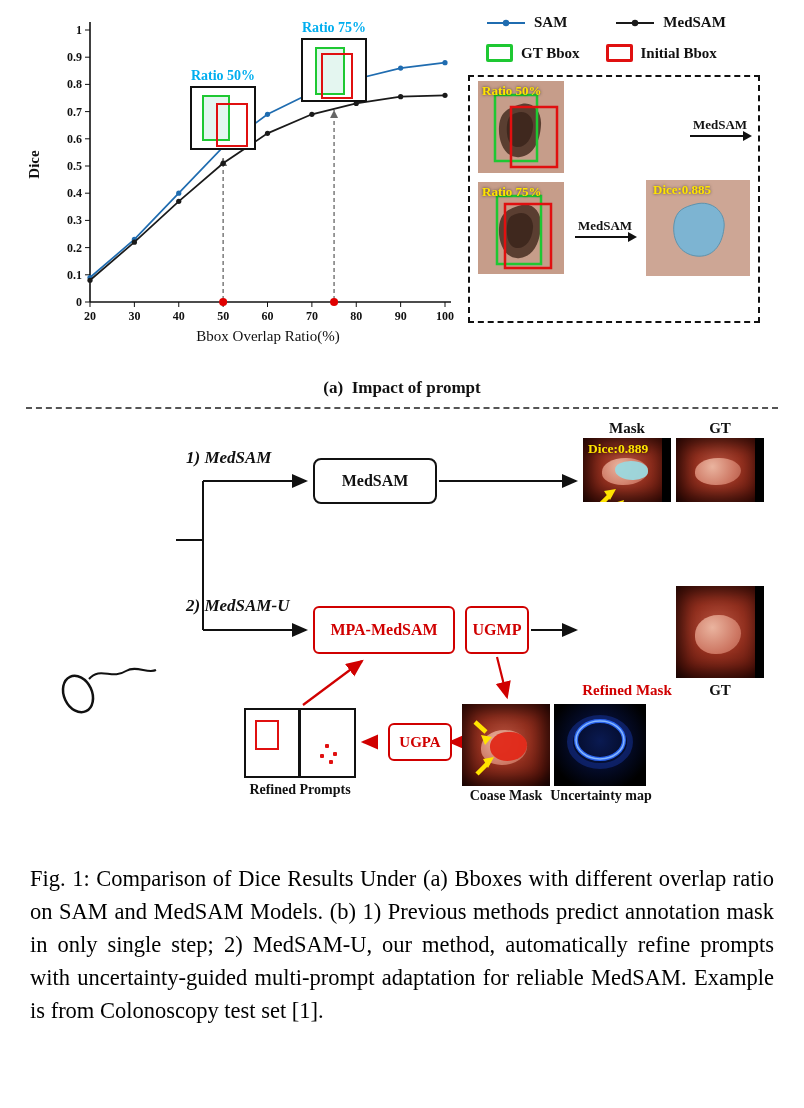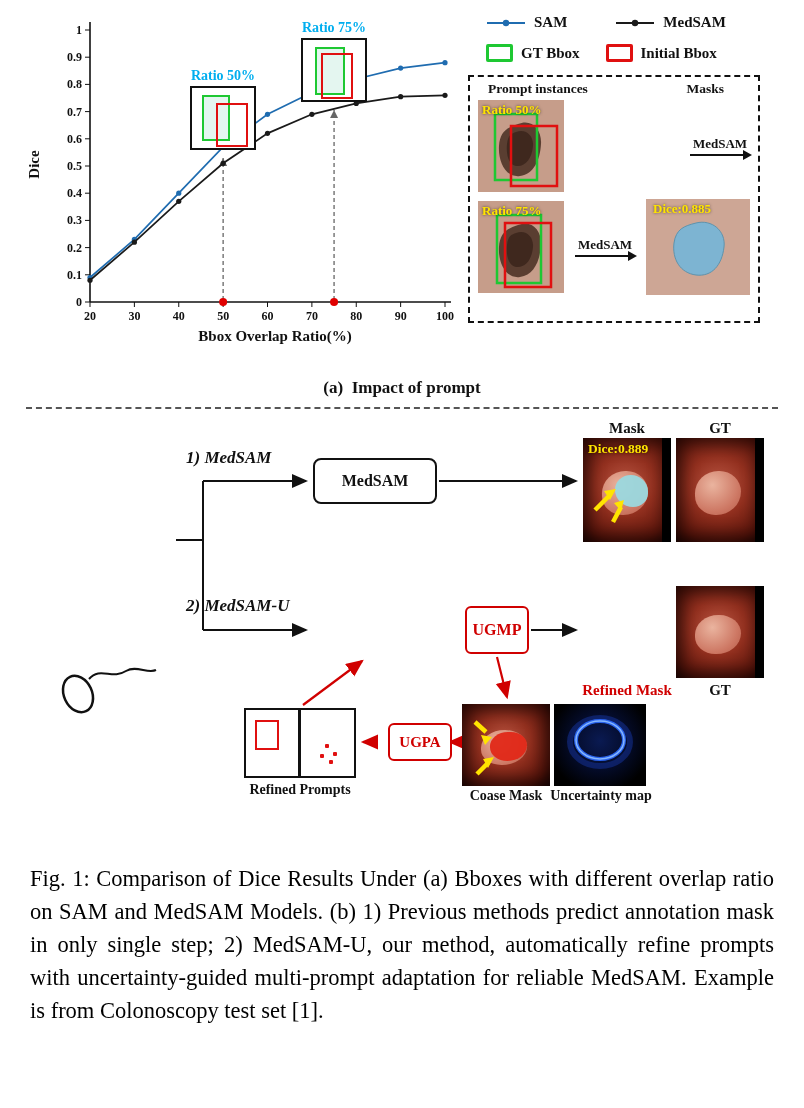--- a/index.html
+++ b/index.html
@@ -5,21 +5,21 @@
   *{margin:0;padding:0;box-sizing:border-box}
   body{width:804px;height:1108px;background:#fff;font-family:"Liberation Serif",serif;color:#111}
   .page{position:relative;width:804px;height:1108px;background:#fff;overflow:hidden}
 
   
   .chart-wrap{position:absolute;left:20px;top:6px;width:452px;height:362px}
   #chart-svg{position:absolute;left:0;top:0}
   .tick{font:bold 12px "Liberation Serif",serif;fill:#111}
   .axis-ylabel{position:absolute;left:-26px;top:150px;width:80px;text-align:center;
     transform:rotate(-90deg);font-weight:bold;font-size:15px}
-  .axis-xlabel{position:absolute;left:77px;top:322px;width:356px;text-align:center;font-weight:bold;font-size:15px}
+  .axis-xlabel{position:absolute;left:70px;top:322px;width:356px;text-align:center;font-weight:normal;font-size:15px}
 
   .inset{position:absolute;text-align:center;z-index:3}
   .inset .ilabel{display:block;color:#00aeef;font-weight:bold;font-size:14px;margin-bottom:2px}
   .inset .ibox{position:relative;width:66px;height:64px;background:#fff;border:2px solid #111;margin:0 auto}
   .rect{position:absolute;border:2px solid}
   .rect.green{border-color:#1ec832;background:#e4f6f0}
   .rect.red{border-color:#e01010;background:transparent}
 
   .right-col{position:absolute;left:468px;top:12px;width:300px}
   .legend{margin:2px 0 10px 18px}
@@ -62,21 +62,21 @@
   .card-ct{left:14px;top:46px;background:#1d1d1d}
   .card-mri{left:21px;top:69px;background:#0c0c0c}
   .card-colo{left:28px;top:92px;width:116px;height:128px;
     background:radial-gradient(circle at 45% 58%,#c05a48 0%,#8c2a1c 55%,#43100a 95%)}
   .card-colo .mlabel{position:relative;z-index:2}
   .colo-polyp{position:absolute;left:26px;top:48px;width:52px;height:42px;border-radius:52% 48% 55% 45%;
     background:radial-gradient(circle at 40% 32%,#e3a894,#c4705e 70%)}
   .colo-redbox{position:absolute;left:16px;top:38px;width:68px;height:62px;border:2px solid #e01010}
   .mouse{position:absolute;left:52px;top:244px;z-index:2}
 
-  .b-img{position:absolute;z-index:2;width:88px;height:104px;overflow:hidden}
+  .b-img{position:absolute;z-index:2;width:88px;height:64px;overflow:hidden}
   .colo{background:radial-gradient(circle at 48% 45%,#b85542 0%,#93301f 40%,#5d150b 78%,#260502 100%);
     box-shadow:inset 0 0 16px 6px rgba(0,0,0,.55)}
   .polyp{position:absolute;left:22%;top:32%;width:52%;height:42%;border-radius:52% 48% 55% 45%;
     background:radial-gradient(circle at 38% 32%,#eab49f,#cd7763 65%,#b35a48)}
   .teal{position:absolute;background:#9bd8de;opacity:.95;border-radius:48% 52% 45% 55%}
   .redblob{position:absolute;background:#e02818;opacity:.95;border-radius:50% 45% 55% 48%}
   .uncert{background:radial-gradient(circle at 50% 45%,#0a1a52 0%,#040b28 45%,#000 80%)}
   .overlay-svg{position:absolute;left:0;top:0;z-index:3}
   .dice{position:absolute;top:3px;left:5px;color:#ffe400;font-weight:bold;font-size:13.5px;z-index:4;
     text-shadow:0 0 3px rgba(0,0,0,.7)}
@@ -217,24 +217,20 @@
           <span>GT Bbox</span>
         </div>
         <div class="leg-item">
           <span class="bbox-swatch swatch-red"></span>
           <span>Initial Bbox</span>
         </div>
       </div>
     </div>
 
     <div class="dashed-panel">
-      <div class="dp-headers">
-        <span>Prompt instances</span>
-        <span>Masks</span>
-      </div>
 
       <div class="demo-row">
         <div class="med-img prompt">
           <svg width="86" height="92" viewBox="0 0 86 92">
             <rect width="86" height="92" fill="#c69d8a"></rect>
             <path d="M40,24 C54,18 64,30 63,44 C62,60 56,74 42,76 C28,78 20,62 21,46 C22,32 28,28 40,24 Z" fill="#503629" opacity="0.92"></path>
             <path d="M38,32 C48,28 56,36 55,46 C54,58 48,66 40,66 C30,66 28,54 29,44 C30,36 32,34 38,32 Z" fill="#38231a" opacity="0.8"></path>
             <rect x="17" y="14" width="42" height="66" fill="none" stroke="#1ec832" stroke-width="2.5"></rect>
             <rect x="33" y="26" width="46" height="60" fill="none" stroke="#e01010" stroke-width="2.5"></rect>
           </svg>
@@ -326,20 +322,23 @@
       </svg>
       <span class="dice">Dice:0.889</span>
       <div class="black-edge"></div>
     </div>
     <div class="b-img colo" style="left:676px;top:18px">
       <div class="polyp"></div>
       <div class="black-edge"></div>
     </div>
 
     <div class="branch-label" style="left:186px;top:176px">2) MedSAM-U</div>
+    <div class="box redbox" style="left:313px;top:186px;width:142px;height:48px">
+      <span>MPA-MedSAM</span>
+    </div>
     <div class="box redbox" style="left:465px;top:186px;width:64px;height:48px">
       <span>UGMP</span>
     </div>
 
     <div class="b-img colo" style="left:676px;top:166px;height:92px">
       <div class="polyp"></div>
       <div class="black-edge"></div>
     </div>
     <div class="img-label red-text" style="left:576px;top:262px;width:102px">Refined Mask</div>
     <div class="img-label" style="left:676px;top:262px;width:88px">GT</div>

